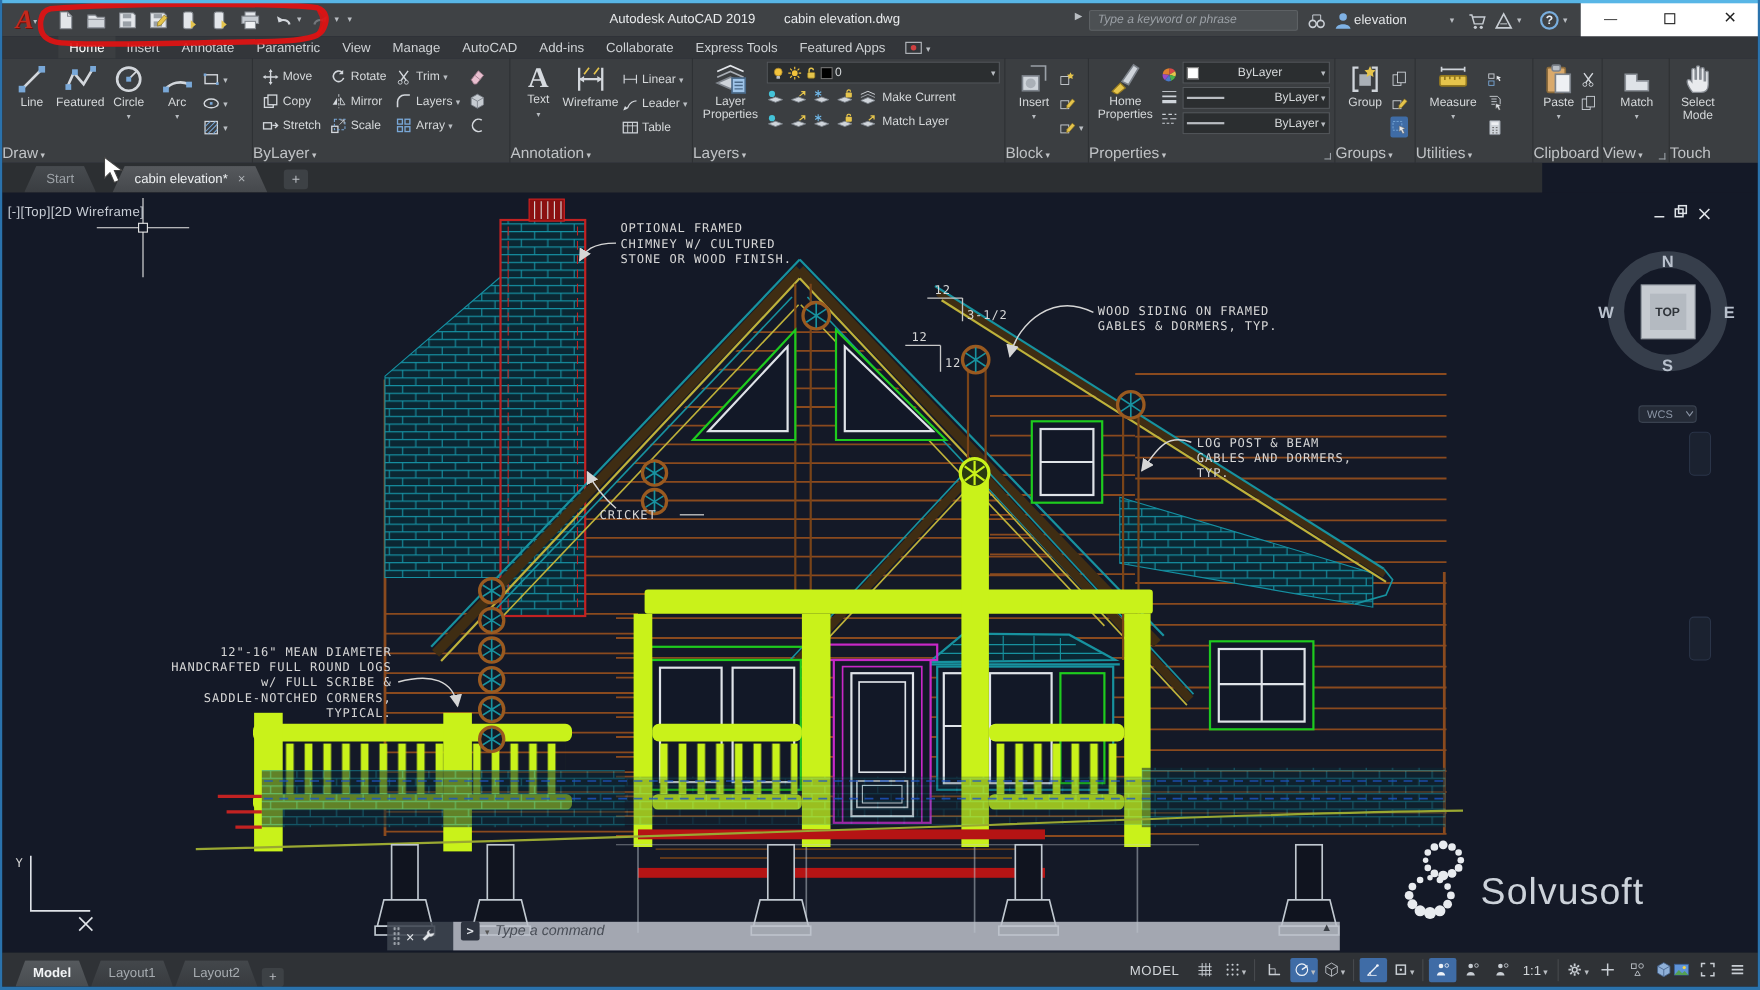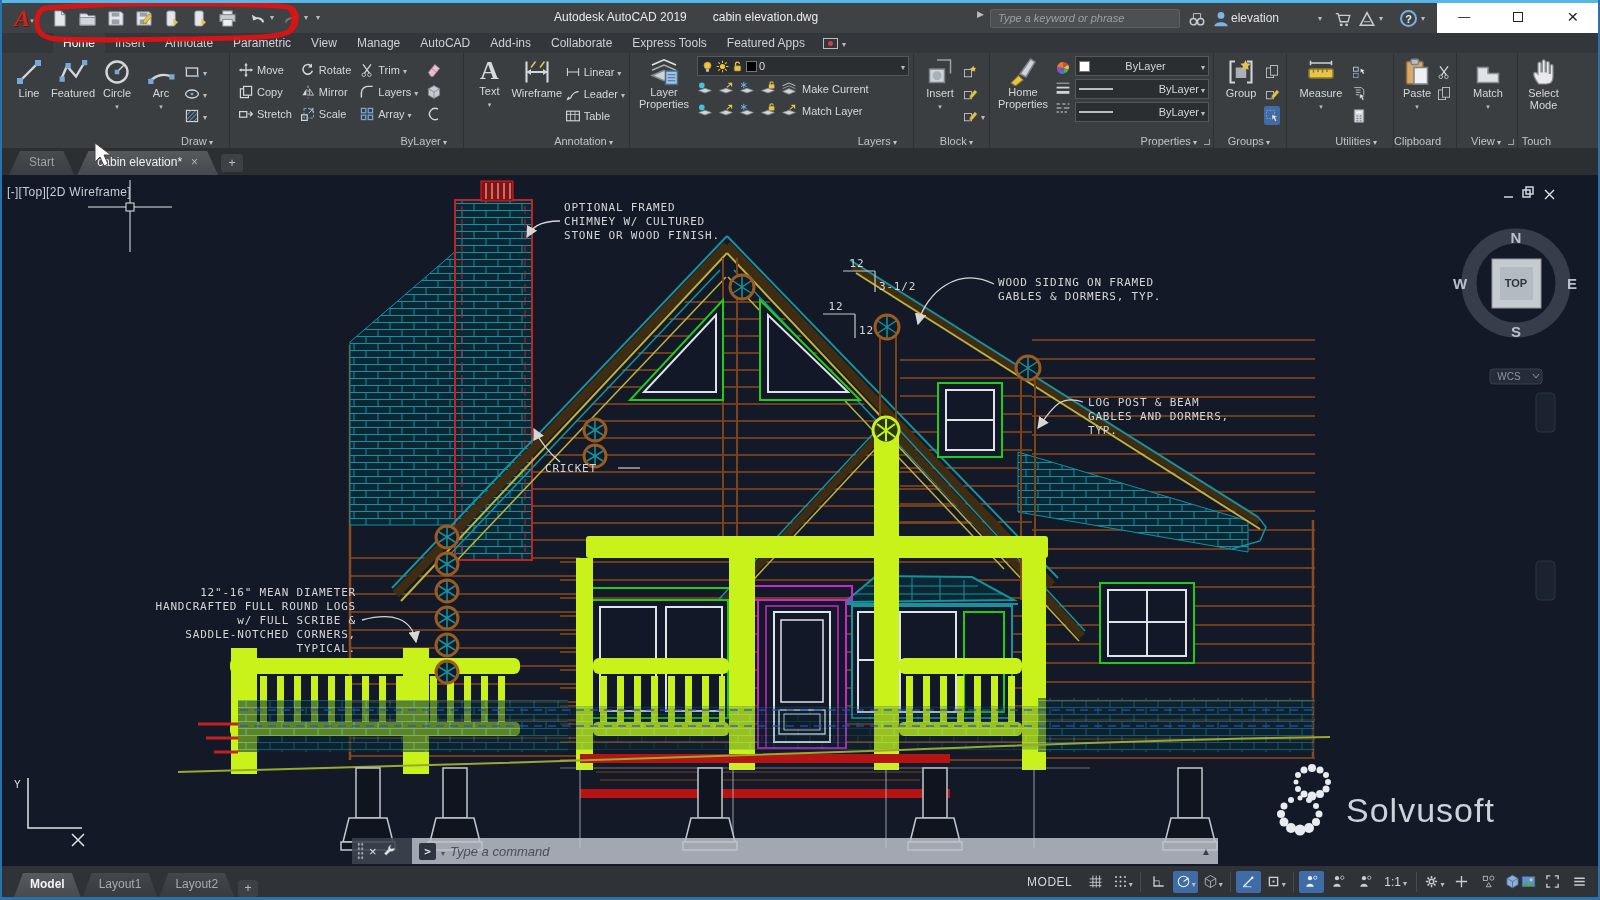--- a/index.html
+++ b/index.html
@@ -38,21 +38,21 @@
 
 #rtabs{position:absolute;left:2px;top:33px;width:1596px;height:20px;background:#33363a;display:flex;align-items:stretch;padding-left:51px;font-size:12px;color:#cfd2d5;z-index:19}
 .rtab{padding:3px 10px 0;white-space:nowrap}
 .rtab.on{background:#3b3e41;color:#fff}
 #rext{display:flex;align-items:center;gap:4px;margin-left:8px}
 #rext .bx{width:15px;height:11px;border:1px solid #b9bdc2;position:relative}
 #rext .bx::after{content:"";position:absolute;left:4px;top:2px;width:5px;height:5px;border-radius:50%;background:#d04040}
 #rext .cd2::after{content:"▾";font-size:8px;color:#b9bdc2}
 #ribbon{position:absolute;left:2px;top:53px;width:1596px;height:95px;background:#3b3e41;display:flex;z-index:19}
 .panel{position:relative;height:95px;border-right:1px solid #2e3134;flex:none}
-.pf{position:absolute;bottom:1px;left:0;right:16px;text-align:right;font-size:11px;color:#c0c3c6;white-space:nowrap}
+.pf{position:absolute;bottom:1px;left:0;right:4px;text-align:left;font-size:14px;color:#c0c3c6;white-space:nowrap}
 .pf::after{content:" ▾";font-size:8px}
 .pf.nc::after{content:""}
 .pexp{position:absolute;right:3px;bottom:3px;width:6px;height:6px;border-right:1.5px solid #9aa0a6;border-bottom:1.5px solid #9aa0a6}
 .bigrow{display:flex;padding:4px 4px 0 6px;gap:2px}
 .bigb{display:flex;flex-direction:column;align-items:center;width:42px;font-size:11px;color:#d5d8da;text-align:center;line-height:12px}
 .bigb.w56{width:56px}
 .bigb svg{width:30px;height:30px;flex:none}
 .bigb .cd::after{content:"▾";font-size:7px;color:#b9bdc2}
 .scol{display:flex;flex-direction:column;gap:3px;padding-top:5px}
 .srow{display:flex;align-items:center;gap:3px;height:19px;font-size:11px;color:#d5d8da;white-space:nowrap}
@@ -60,42 +60,42 @@
 .i15{width:15px;height:15px}
 .i13{width:13px;height:13px}
 .cd::after{content:"▾";font-size:8px;color:#b9bdc2;font-style:normal}
 .bigA{font:bold 26px "Liberation Serif",serif;color:#d6dadf;line-height:28px}
 .combo{display:flex;align-items:center;gap:2px;background:#2b2e30;border:1px solid #54585c;height:20px;padding:0 3px;font-size:11px;color:#d5d8da}
 .combo .grow{flex:1}
 .swatchK{width:11px;height:11px;background:#000;border:1px solid #777}
 .swatchW{width:11px;height:11px;background:#fff;border:1px solid #777}
 .lineS{width:34px;height:0;border-top:2px solid #b9bdc2}
 
-#ftabs{position:absolute;left:2px;top:148px;width:1596px;height:27px;background:#2c2f32;display:flex;align-items:flex-end;padding-left:7px;gap:3px;z-index:18}
+#ftabs{position:absolute;left:2px;top:148px;width:1400px;height:27px;background:#2c2f32;display:flex;align-items:flex-end;padding-left:20px;gap:15px;z-index:18}
 .ftab{height:24px;padding:4px 20px 0;font-size:12px;color:#9da2a7;background:linear-gradient(#474b4f,#3a3d41);clip-path:polygon(11px 0,calc(100% - 11px) 0,100% 100%,0 100%)}
 .ftab.on{background:linear-gradient(#56595d,#45484c);color:#eceff1}
 .ftab .fx{margin-left:9px;color:#b0b4b8}
 .ftab .fx::after{content:"×";font-size:12px}
 #fplus{height:18px;width:22px;margin-bottom:3px;background:#3d4145;border-radius:3px;color:#b9bdc2;text-align:center;font-size:13px;line-height:17px}
 #fplus::after{content:"+"}
 
 #dwg{position:absolute;left:0;top:175px;width:1600px;height:691px;background:#141927;overflow:hidden}
 #cad{position:absolute;left:0;top:0}
 #vplabel{position:absolute;left:7px;top:10px;font-size:12px;color:#c9ced6;letter-spacing:.3px;z-index:5}
 .cad{font:11px "DejaVu Sans Mono",monospace;fill:#d6d6d6;letter-spacing:.8px}
 .cadR{text-anchor:end}
 .ld{fill:none;stroke:#d6d6d6;stroke-width:1.3}
 .sl{stroke:#c8c8c8;stroke-width:1.2;fill:none}
 
 #cmd{position:absolute;left:352px;top:838px;width:866px;height:26px;display:flex;z-index:40;font-size:13px}
 #cmdL{width:60px;background:rgba(62,68,80,.88);display:flex;align-items:center;gap:5px;padding:0 5px}
 .grip{width:7px;height:18px;background-image:radial-gradient(#9aa0a8 1px,transparent 1.4px);background-size:3.5px 4.5px}
 #cmdX{color:#e3e6ea;font-size:13px}
 #cmdX::after{content:"×"}
-#cmdM{flex:1;background:rgba(188,193,202,.85);display:flex;align-items:center;gap:5px;padding:0 7px}
+#cmdM{flex:1;background:rgba(188,193,202,.85);display:flex;align-items:flex-start;gap:5px;padding:0 7px}
 #cmdico{width:17px;height:17px;background:#2e3440;border-radius:2px;color:#dfe3e8;font:bold 11px "DejaVu Sans Mono",monospace;text-align:center;line-height:17px}
 #cmdico::after{content:">"}
 #cmdcar::after{content:"▾";font-size:8px;color:#555}
 #cmdtext{font-style:italic;color:#494e57}
 #cmdup{margin-left:auto;color:#3a3f46;font-size:10px}
 #cmdup::after{content:"▲"}
 
 #bbar{position:absolute;left:2px;top:866px;width:1596px;height:31px;background:#2f3236;display:flex;align-items:center;z-index:30}
 #btabs{display:flex;align-items:flex-end;height:100%;padding-left:12px;gap:2px}
 .btab{height:24px;margin-top:4px;padding:4px 16px 0;font-size:12px;color:#a6abb0;background:linear-gradient(#43474b,#383b3f);clip-path:polygon(9px 0,calc(100% - 9px) 0,100% 100%,0 100%)}

